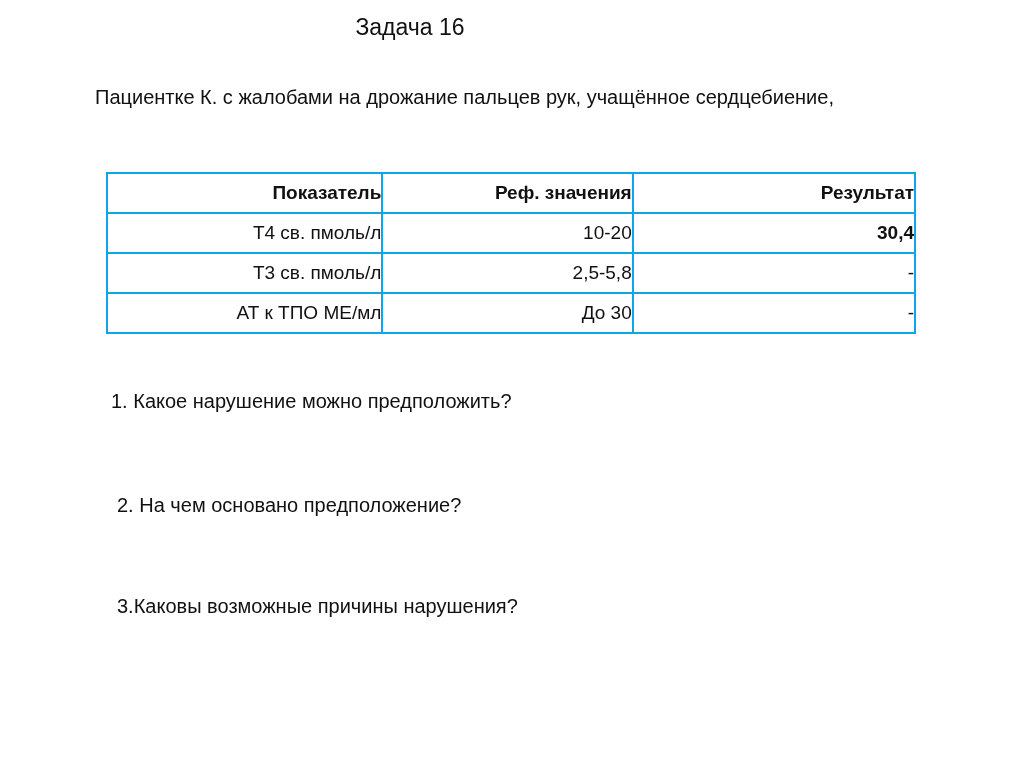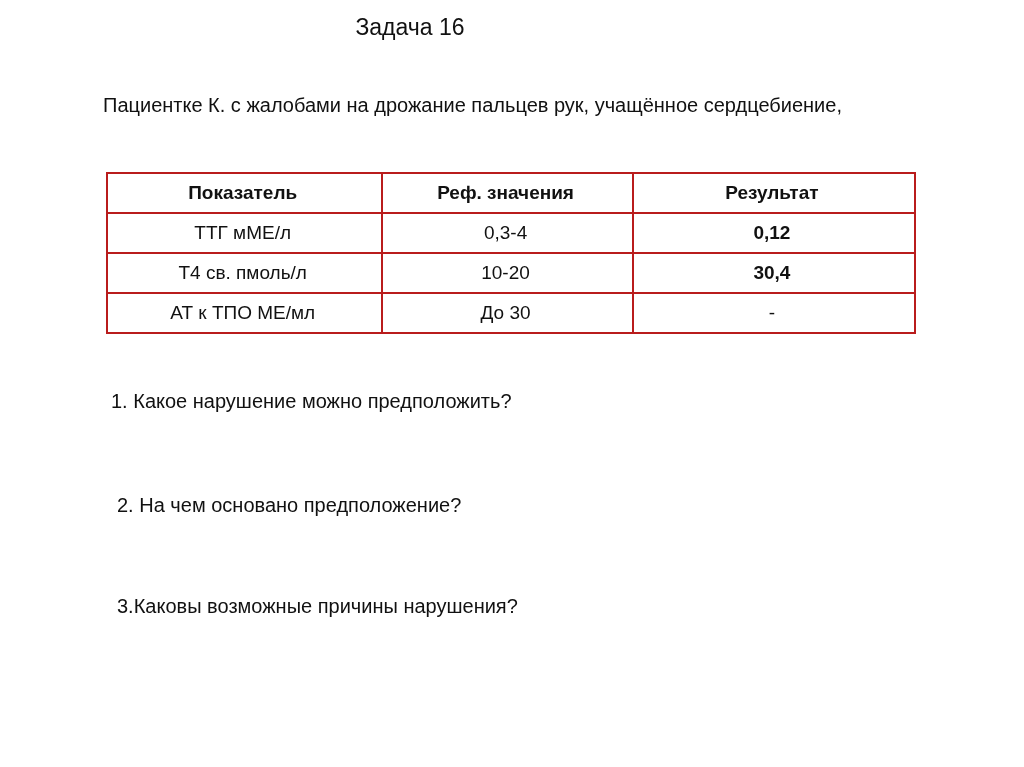--- a/index.html
+++ b/index.html
@@ -26,37 +26,37 @@
     }
     .intro {
       position: absolute;
       left: 95px;
       top: 83px;
       width: 900px;
       font-size: 20px;
       line-height: 29px;
     }
     .intro p {
-      margin: 8px;
+      margin: 0;
       white-space: nowrap;
     }
     table.results {
       position: absolute;
       left: 106px;
       top: 172px;
       width: 810px;
       border-collapse: collapse;
       font-size: 19px;
     }
     table.results th,
     table.results td {
-      border: 2px solid #b91c1c;
+      border: 2px solid #0ea5e9;
       height: 38px;
-      padding: 0 16px 0 12px;
-      text-align: center;
+      padding: 0 0 0 12px;
+      text-align: right;
       vertical-align: middle;
       line-height: 22px;
     }
     table.results th {
       font-weight: bold;
     }
     table.results col.c1 { width: 276px; }
     table.results col.c2 { width: 251px; }
     table.results col.c3 { width: 283px; }
     .bold { font-weight: bold; }
@@ -87,28 +87,28 @@
   </colgroup>
   <thead>
     <tr>
       <th>Показатель</th>
       <th>Реф. значения</th>
       <th>Результат</th>
     </tr>
   </thead>
   <tbody>
     <tr>
-      <td>ТТГ мМЕ/л</td>
-      <td>0,3-4</td>
-      <td class="bold">0,12</td>
-    </tr>
-    <tr>
       <td>Т4 св. пмоль/л</td>
       <td>10-20</td>
       <td class="bold">30,4</td>
+    </tr>
+    <tr>
+      <td>Т3 св. пмоль/л</td>
+      <td>2,5-5,8</td>
+      <td>-</td>
     </tr>
     <tr>
       <td>АТ к ТПО МЕ/мл</td>
       <td>До 30</td>
       <td>-</td>
     </tr>
   </tbody>
 </table>
 
 <div class="question q1">1. Какое нарушение можно предположить?</div>

